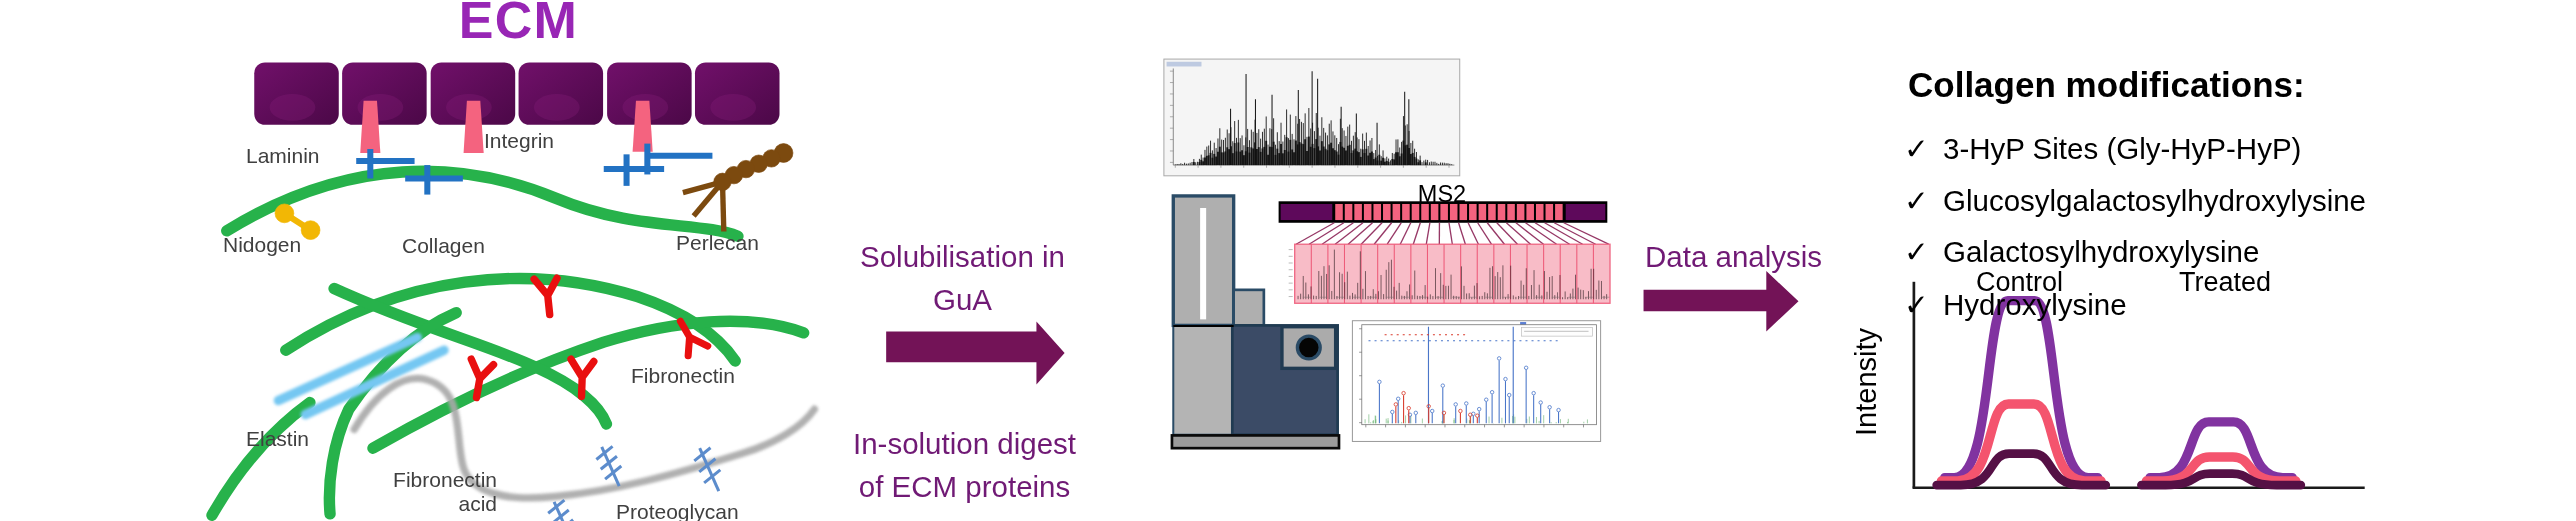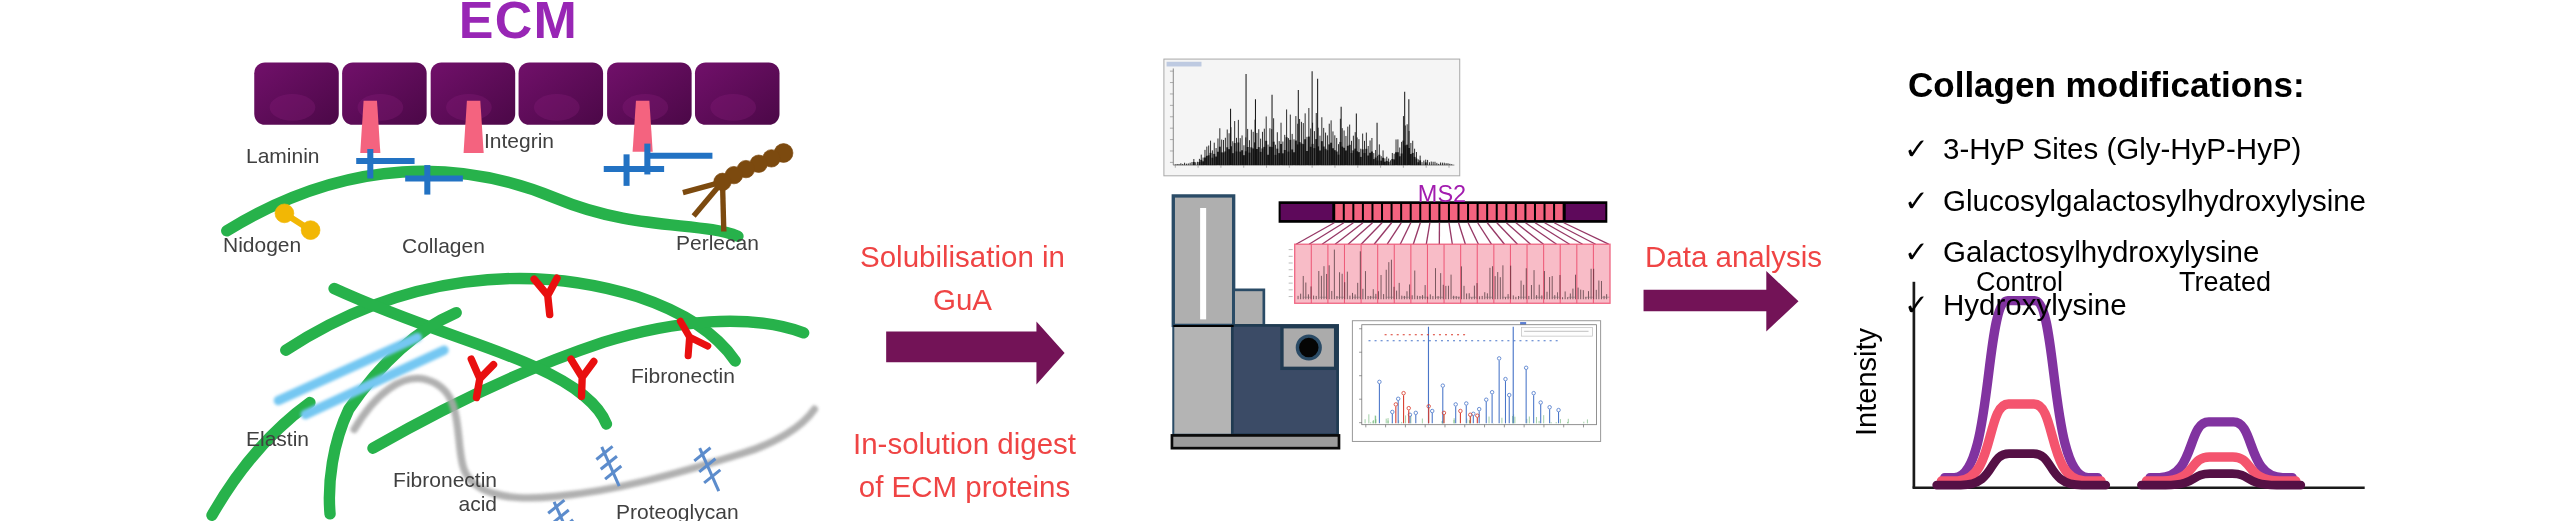--- a/index.html
+++ b/index.html
@@ -3,22 +3,22 @@
 <meta charset="utf-8">
 <style>
   html,body{margin:0;padding:0;background:#ffffff}
   #stage{position:relative;width:2576px;height:522px;overflow:hidden;background:#fff;
          font-family:"Liberation Sans", sans-serif;}
   .abs{position:absolute;}
   .lbl{position:absolute;color:#404040;font-size:21px;line-height:1.1;white-space:nowrap;}
   .center{text-align:center;}
   .right{text-align:right;}
   #ecm-title{font-size:52px;font-weight:bold;color:#9826B5;letter-spacing:1.3px;}
-  .flowtxt{color:#ef4444;font-size:29.5px;line-height:1.45;}
-  #ms2-lbl{font-size:23.5px;color:#a21caf;}
+  .flowtxt{color:#701a75;font-size:29.5px;line-height:1.45;}
+  #ms2-lbl{font-size:23.5px;color:#000000;}
   #mods-heading{font-size:35px;font-weight:bold;color:#000;}
   .mod-row{position:absolute;left:1904px;font-size:29.5px;color:#000;white-space:nowrap;display:flex;}
   .chk{display:inline-block;width:39px;}
   .chart-lbl{font-size:27px;color:#000;}
   #intensity-lbl{font-size:29px;color:#000;transform:rotate(-90deg);transform-origin:center center;
                  width:174px;text-align:center;}
 </style>
 </head>
 <body>
 

